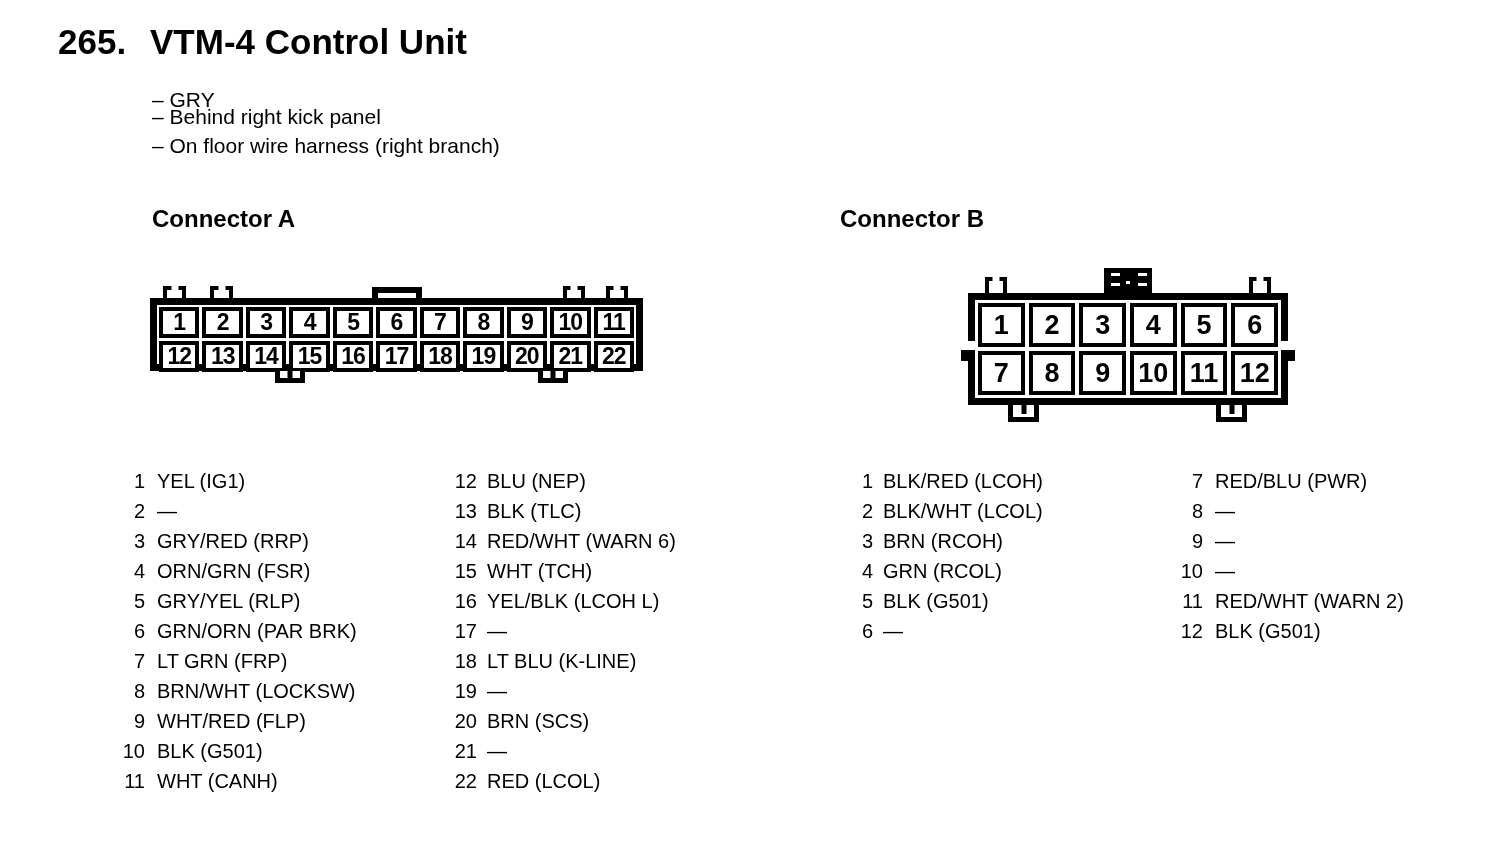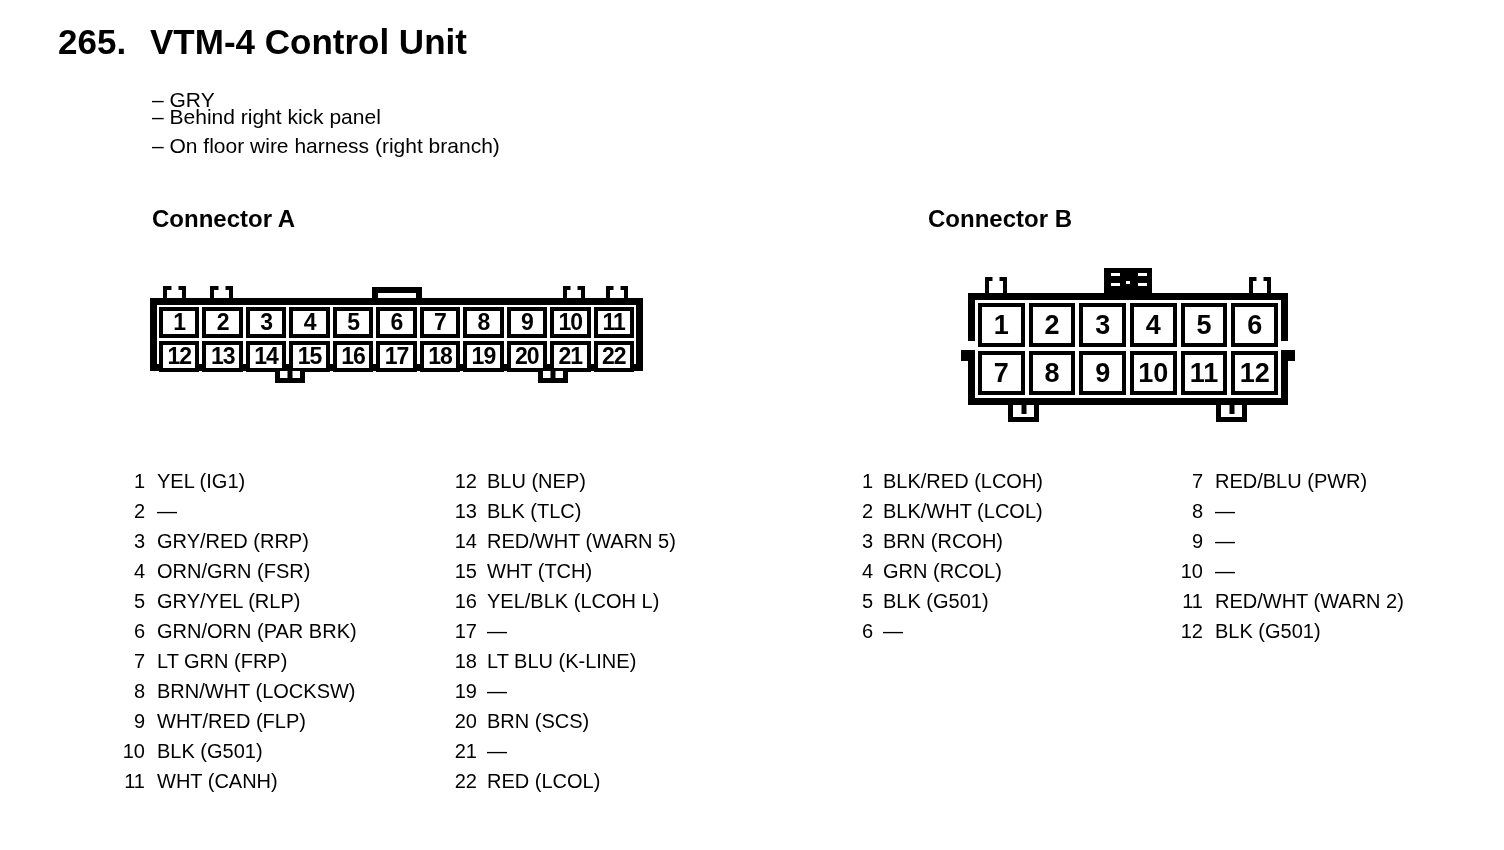--- a/index.html
+++ b/index.html
@@ -56,21 +56,21 @@
 
   <div class="title">
     <span class="title-num">265.</span><span>VTM-4 Control Unit</span>
   </div>
 
   <div class="note" style="top:88px">– GRY</div>
   <div class="note" style="top:105px">– Behind right kick panel</div>
   <div class="note" style="top:134px">– On floor wire harness (right branch)</div>
 
   <div class="conn-heading" style="left:152px">Connector A</div>
-  <div class="conn-heading" style="left:928px">Connector B</div>
+  <div class="conn-heading" style="left:840px">Connector B</div>
 
   <div class="tab" style="left:163px;top:286px;width:23px;height:12px"></div>
   <div class="tab" style="left:210px;top:286px;width:23px;height:12px"></div>
   <div class="tab" style="left:563px;top:286px;width:22px;height:12px"></div>
   <div class="tab" style="left:606px;top:286px;width:22px;height:12px"></div>
   <div class="latch-a" style="left:372px;top:287px;width:50px;height:11px"></div>
   <div class="conn-body conn-a-body">
       <div class="cell">1</div>
       <div class="cell">2</div>
       <div class="cell">3</div>
@@ -171,21 +171,21 @@
       <div class="pin-row">
         <span class="pin-num">12</span>
         <span class="pin-label">BLU (NEP)</span>
       </div>
       <div class="pin-row">
         <span class="pin-num">13</span>
         <span class="pin-label">BLK (TLC)</span>
       </div>
       <div class="pin-row">
         <span class="pin-num">14</span>
-        <span class="pin-label">RED/WHT (WARN 5)</span>
+        <span class="pin-label">RED/WHT (WARN 6)</span>
       </div>
       <div class="pin-row">
         <span class="pin-num">15</span>
         <span class="pin-label">WHT (TCH)</span>
       </div>
       <div class="pin-row">
         <span class="pin-num">16</span>
         <span class="pin-label">YEL/BLK (LCOH L)</span>
       </div>
       <div class="pin-row">

